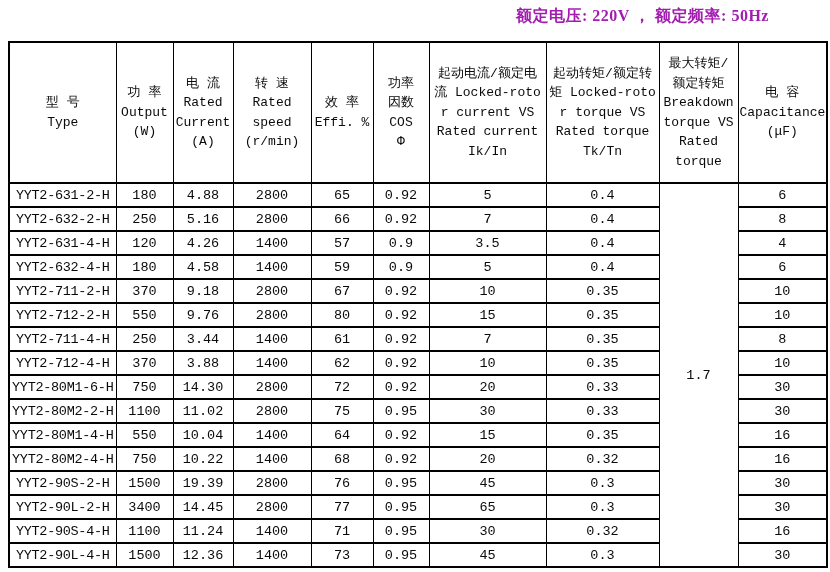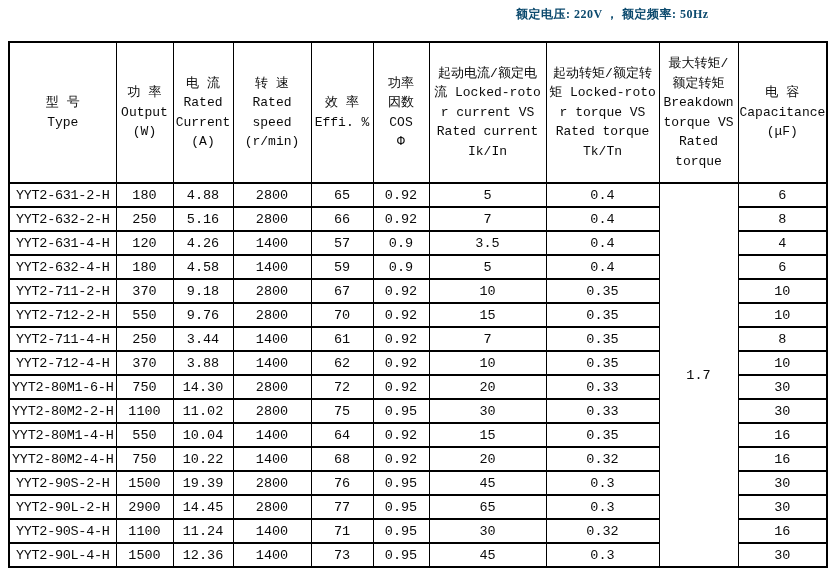--- a/index.html
+++ b/index.html
@@ -5,21 +5,21 @@
   html,body{margin:0;padding:0;}
   body{
     width:830px;height:572px;background:#ffffff;color:#111;
     font-family:"Liberation Mono","DejaVu Sans Mono",monospace;
     overflow:hidden;
   }
   .page{position:relative;width:830px;height:572px;background:#fff;}
   .top-note{
     position:absolute;left:516px;top:6px;
     font-family:"Liberation Serif","DejaVu Serif",serif;
-    font-weight:bold;font-size:12px;color:#0c4a6e;
+    font-weight:bold;font-size:16px;color:#a21caf;
     letter-spacing:0.5px;white-space:nowrap;
   }
   table.spec{
     position:absolute;left:8px;top:41px;
     width:818px;border-collapse:collapse;table-layout:fixed;
     border:2px solid #000;
   }
   table.spec th, table.spec td{
     border-left:1px solid #000;border-right:1px solid #000;
     border-top:2px solid #000;border-bottom:2px solid #000;
@@ -154,21 +154,21 @@
           <td>0.92</td>
           <td>10</td>
           <td>0.35</td>
           <td>10</td>
         </tr>
         <tr>
           <td class="type-cell">YYT2-712-2-H</td>
           <td>550</td>
           <td>9.76</td>
           <td>2800</td>
-          <td>70</td>
+          <td>80</td>
           <td>0.92</td>
           <td>15</td>
           <td>0.35</td>
           <td>10</td>
         </tr>
         <tr>
           <td class="type-cell">YYT2-711-4-H</td>
           <td>250</td>
           <td>3.44</td>
           <td>1400</td>
@@ -239,21 +239,21 @@
           <td>19.39</td>
           <td>2800</td>
           <td>76</td>
           <td>0.95</td>
           <td>45</td>
           <td>0.3</td>
           <td>30</td>
         </tr>
         <tr>
           <td class="type-cell">YYT2-90L-2-H</td>
-          <td>2900</td>
+          <td>3400</td>
           <td>14.45</td>
           <td>2800</td>
           <td>77</td>
           <td>0.95</td>
           <td>65</td>
           <td>0.3</td>
           <td class="big-cap">30</td>
         </tr>
         <tr>
           <td class="type-cell">YYT2-90S-4-H</td>

